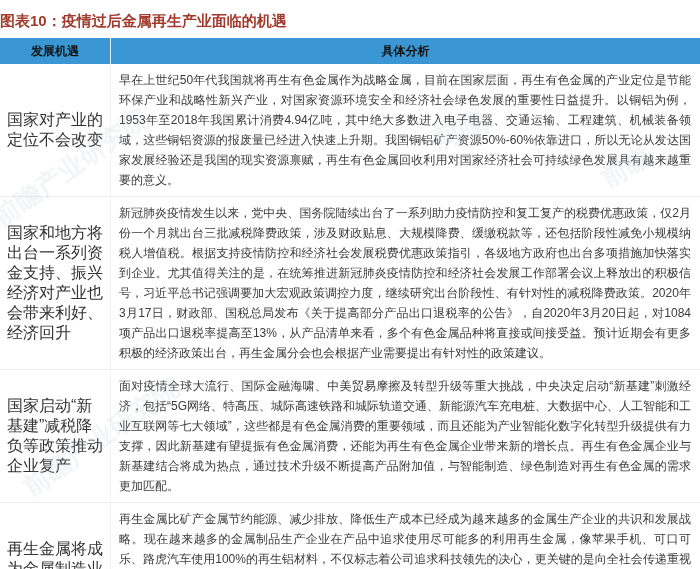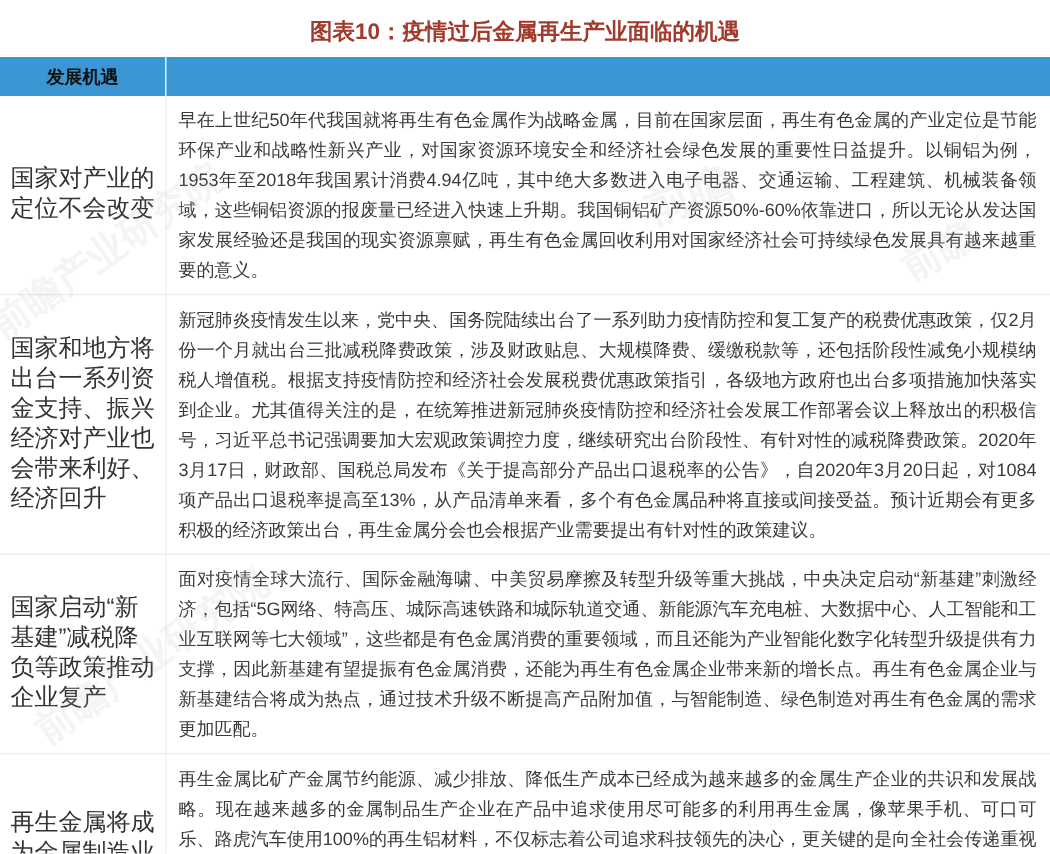--- a/index.html
+++ b/index.html
@@ -6,21 +6,21 @@
   html, body { background: #ffffff; }
   body {
     width: 700px; height: 569px;
     font-family: "Liberation Sans", "DejaVu Sans", sans-serif;
     position: relative; overflow: hidden;
     color: #333;
   }
   .page { width: 700px; height: 569px; position: relative; overflow: hidden; background: #fff; }
 
   .title {
-    text-align: center;
+    text-align: left;
     font-size: 15px;
     font-weight: bold;
     color: #A23B2D;
     padding-top: 12px;
     height: 38px;
   }
 
   .table { width: 100%; }
   .thead { display: flex; background: #3B97D3; }
   .th {
@@ -70,20 +70,21 @@
   <div class="watermark wm1">前瞻产业研究院</div>
   <div class="watermark wm2">前瞻产业研究院</div>
   <div class="watermark wm3">前瞻</div>
   <div class="watermark wm4">前瞻</div>
 
   <div class="title">图表10：疫情过后金属再生产业面临的机遇</div>
 
   <div class="table">
     <div class="thead">
       <div class="th col-left">发展机遇</div>
+      <div class="th col-right">具体分析</div>
     </div>
 
     <div class="trow">
       <div class="td-label">国家对产业的定位不会改变</div>
       <div class="td-analysis">早在上世纪50年代我国就将再生有色金属作为战略金属，目前在国家层面，再生有色金属的产业定位是节能环保产业和战略性新兴产业，对国家资源环境安全和经济社会绿色发展的重要性日益提升。以铜铝为例，1953年至2018年我国累计消费4.94亿吨，其中绝大多数进入电子电器、交通运输、工程建筑、机械装备领域，这些铜铝资源的报废量已经进入快速上升期。我国铜铝矿产资源50%-60%依靠进口，所以无论从发达国家发展经验还是我国的现实资源禀赋，再生有色金属回收利用对国家经济社会可持续绿色发展具有越来越重要的意义。</div>
     </div>
 
     <div class="trow">
       <div class="td-label">国家和地方将出台一系列资金支持、振兴经济对产业也会带来利好、经济回升</div>
       <div class="td-analysis">新冠肺炎疫情发生以来，党中央、国务院陆续出台了一系列助力疫情防控和复工复产的税费优惠政策，仅2月份一个月就出台三批减税降费政策，涉及财政贴息、大规模降费、缓缴税款等，还包括阶段性减免小规模纳税人增值税。根据支持疫情防控和经济社会发展税费优惠政策指引，各级地方政府也出台多项措施加快落实到企业。尤其值得关注的是，在统筹推进新冠肺炎疫情防控和经济社会发展工作部署会议上释放出的积极信号，习近平总书记强调要加大宏观政策调控力度，继续研究出台阶段性、有针对性的减税降费政策。2020年3月17日，财政部、国税总局发布《关于提高部分产品出口退税率的公告》，自2020年3月20日起，对1084项产品出口退税率提高至13%，从产品清单来看，多个有色金属品种将直接或间接受益。预计近期会有更多积极的经济政策出台，再生金属分会也会根据产业需要提出有针对性的政策建议。</div>

